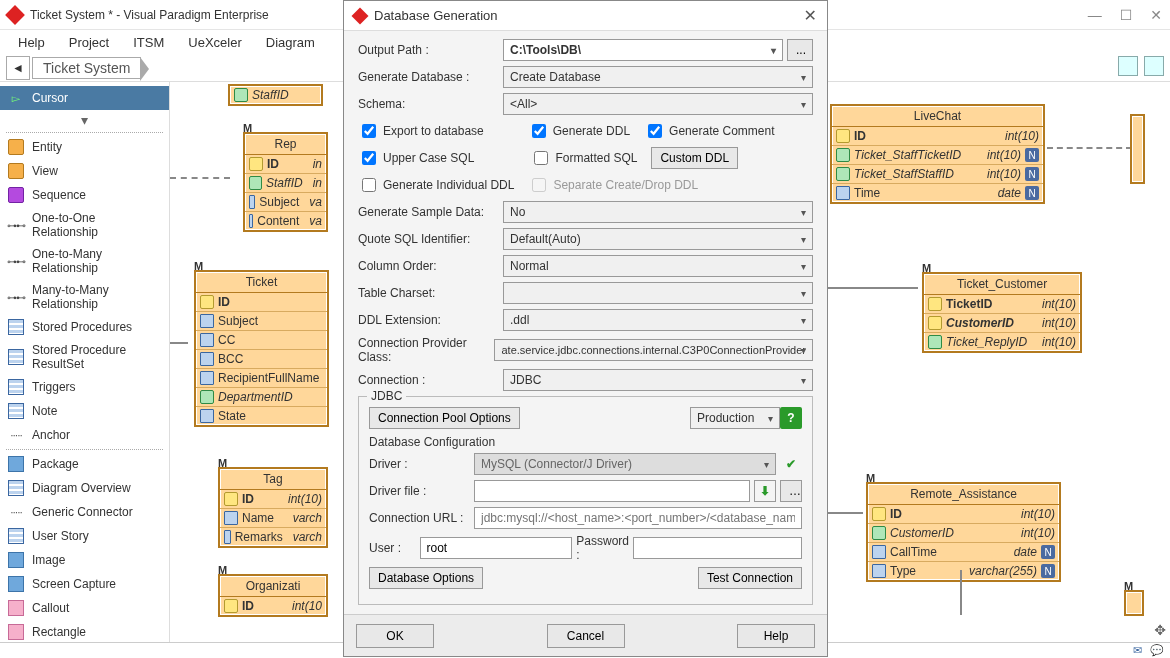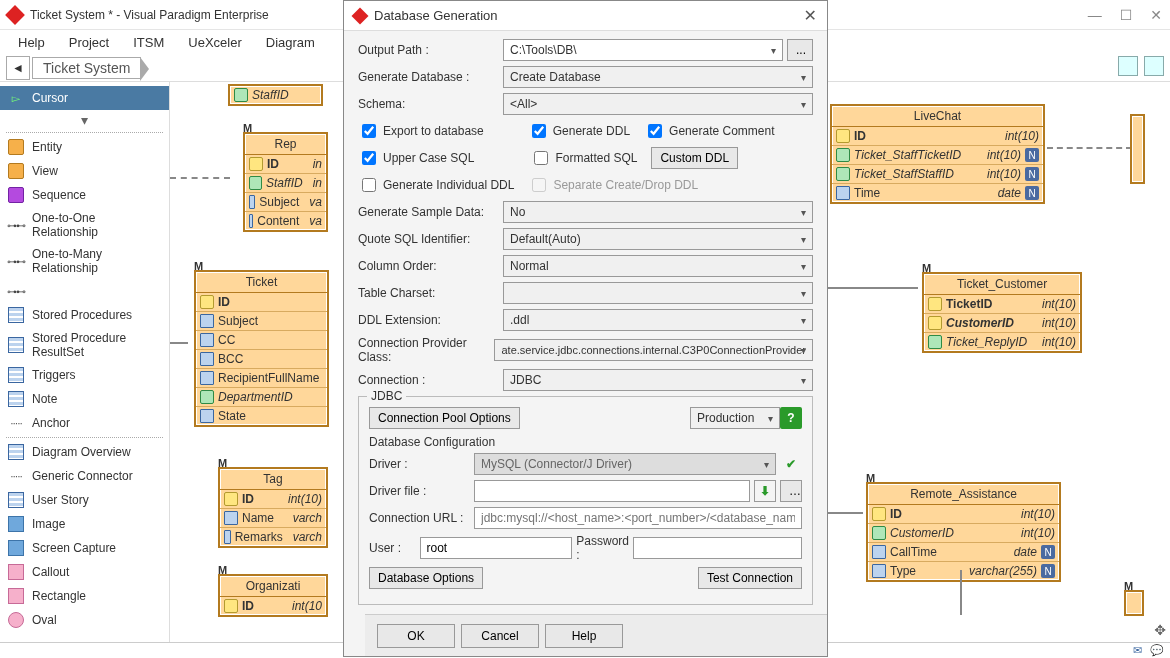--- a/index.html
+++ b/index.html
@@ -64,21 +64,21 @@
     .sel { flex: 1; height: 22px; border: 1px solid #999; background: #f0f0f0; padding: 0 6px; display: flex; align-items: center; position: relative; font-size: 12px; }
     .sel::after { content: "▾"; position: absolute; right: 6px; color: #555; font-size: 10px; }
     .txt-in { flex: 1; height: 22px; border: 1px solid #999; background: #fff; padding: 0 6px; font-size: 12px; }
     .btn-sm { height: 22px; padding: 0 8px; border: 1px solid #999; background: #e8e8e8; font-size: 12px; display: inline-flex; align-items: center; }
     .chk { display: inline-flex; align-items: center; gap: 4px; font-size: 12px; margin-right: 14px; }
     .chk input { width: 14px; height: 14px; }
     .chk.disabled { color: #999; }
     .fieldset { border: 1px solid #bbb; padding: 6px 10px 10px; margin-top: 4px; position: relative; }
     .fieldset .legend { position: absolute; top: -8px; left: 8px; background: #f4f4f4; padding: 0 4px; font-size: 12px; }
     .sub-legend { font-size: 12px; margin: 6px 0 4px; }
-    .modal-footer { height: 42px; border-top: 1px solid #ccc; display: flex; align-items: center; justify-content: flex-start; gap: 6px; padding: 0 12px; background: #ececec; margin-left: 21px; }
+    .modal-footer { height: 42px; border-top: 1px solid #ccc; display: flex; align-items: center; justify-content: space-between; gap: 6px; padding: 0 12px; background: #ececec; }
     .btn-big { width: 78px; height: 24px; border: 1px solid #999; background: #e8e8e8; font-size: 12px; }
     .help-ico { width: 22px; height: 22px; background: #2a9a2a; color: #fff; display: inline-flex; align-items: center; justify-content: center; font-weight: bold; border-radius: 2px; }
     .dl-ico { width: 22px; height: 22px; border: 1px solid #999; display: inline-flex; align-items: center; justify-content: center; color: #2a9a2a; font-weight: bold; }
 
     .status-bar { position: absolute; bottom: 0; left: 0; right: 0; height: 16px; border-top: 1px solid #ccc; display: flex; justify-content: flex-end; align-items: center; gap: 8px; padding: 0 6px; font-size: 11px; color: #3a66a0; background: #fff; }
     .toolbar-r { position: absolute; top: 56px; right: 6px; display: flex; gap: 6px; }
     .toolbar-r .tb { width: 20px; height: 20px; border: 1px solid #8aa; background: #dff; }
   </style>
 </head>
 <body>
@@ -134,20 +134,21 @@
       <div class="side-item">
         <span class="ico ico-dot">⊶⊷</span>
         <span>One-to-One Relationship</span>
       </div>
       <div class="side-item">
         <span class="ico ico-dot">⊶⊷</span>
         <span>One-to-Many Relationship</span>
       </div>
       <div class="side-item">
         <span class="ico ico-dot">⊶⊷</span>
+        <span>Many-to-Many Relationship</span>
       </div>
       <div class="side-item">
         <span class="ico ico-grid"></span>
         <span>Stored Procedures</span>
       </div>
       <div class="side-item">
         <span class="ico ico-grid"></span>
         <span>Stored Procedure ResultSet</span>
       </div>
       <div class="side-item">
@@ -156,20 +157,24 @@
       </div>
       <div class="side-item">
         <span class="ico ico-grid"></span>
         <span>Note</span>
       </div>
       <div class="side-item">
         <span class="ico ico-dot">·····</span>
         <span>Anchor</span>
       </div>
       <div class="side-item sep"></div>
+      <div class="side-item">
+        <span class="ico ico-pkg"></span>
+        <span>Package</span>
+      </div>
       <div class="side-item">
         <span class="ico ico-grid"></span>
         <span>Diagram Overview</span>
       </div>
       <div class="side-item">
         <span class="ico ico-dot">·····</span>
         <span>Generic Connector</span>
       </div>
       <div class="side-item">
         <span class="ico ico-grid"></span>
@@ -390,21 +395,21 @@
 <div class="modal">
   <div class="modal-title">
     <div class="logo"></div>
     <span>Database Generation</span>
     <span class="close">✕</span>
   </div>
   <div class="modal-body">
     <div class="form-row">
       <span class="form-label">Output Path :</span>
       <div class="form-val">
-        <div class="sel" style="background:#fff;">
+        <div class="sel" style="background:#fff;font-weight:bold;">
             <span>C:\Tools\DB\</span>
           </div>
         <button class="btn-sm" style="width:26px;">...</button>
       </div>
     </div>
     <div class="form-row">
       <span class="form-label">Generate Database :</span>
       <div class="form-val">
           <div class="sel">
             <span>Create Database</span>

